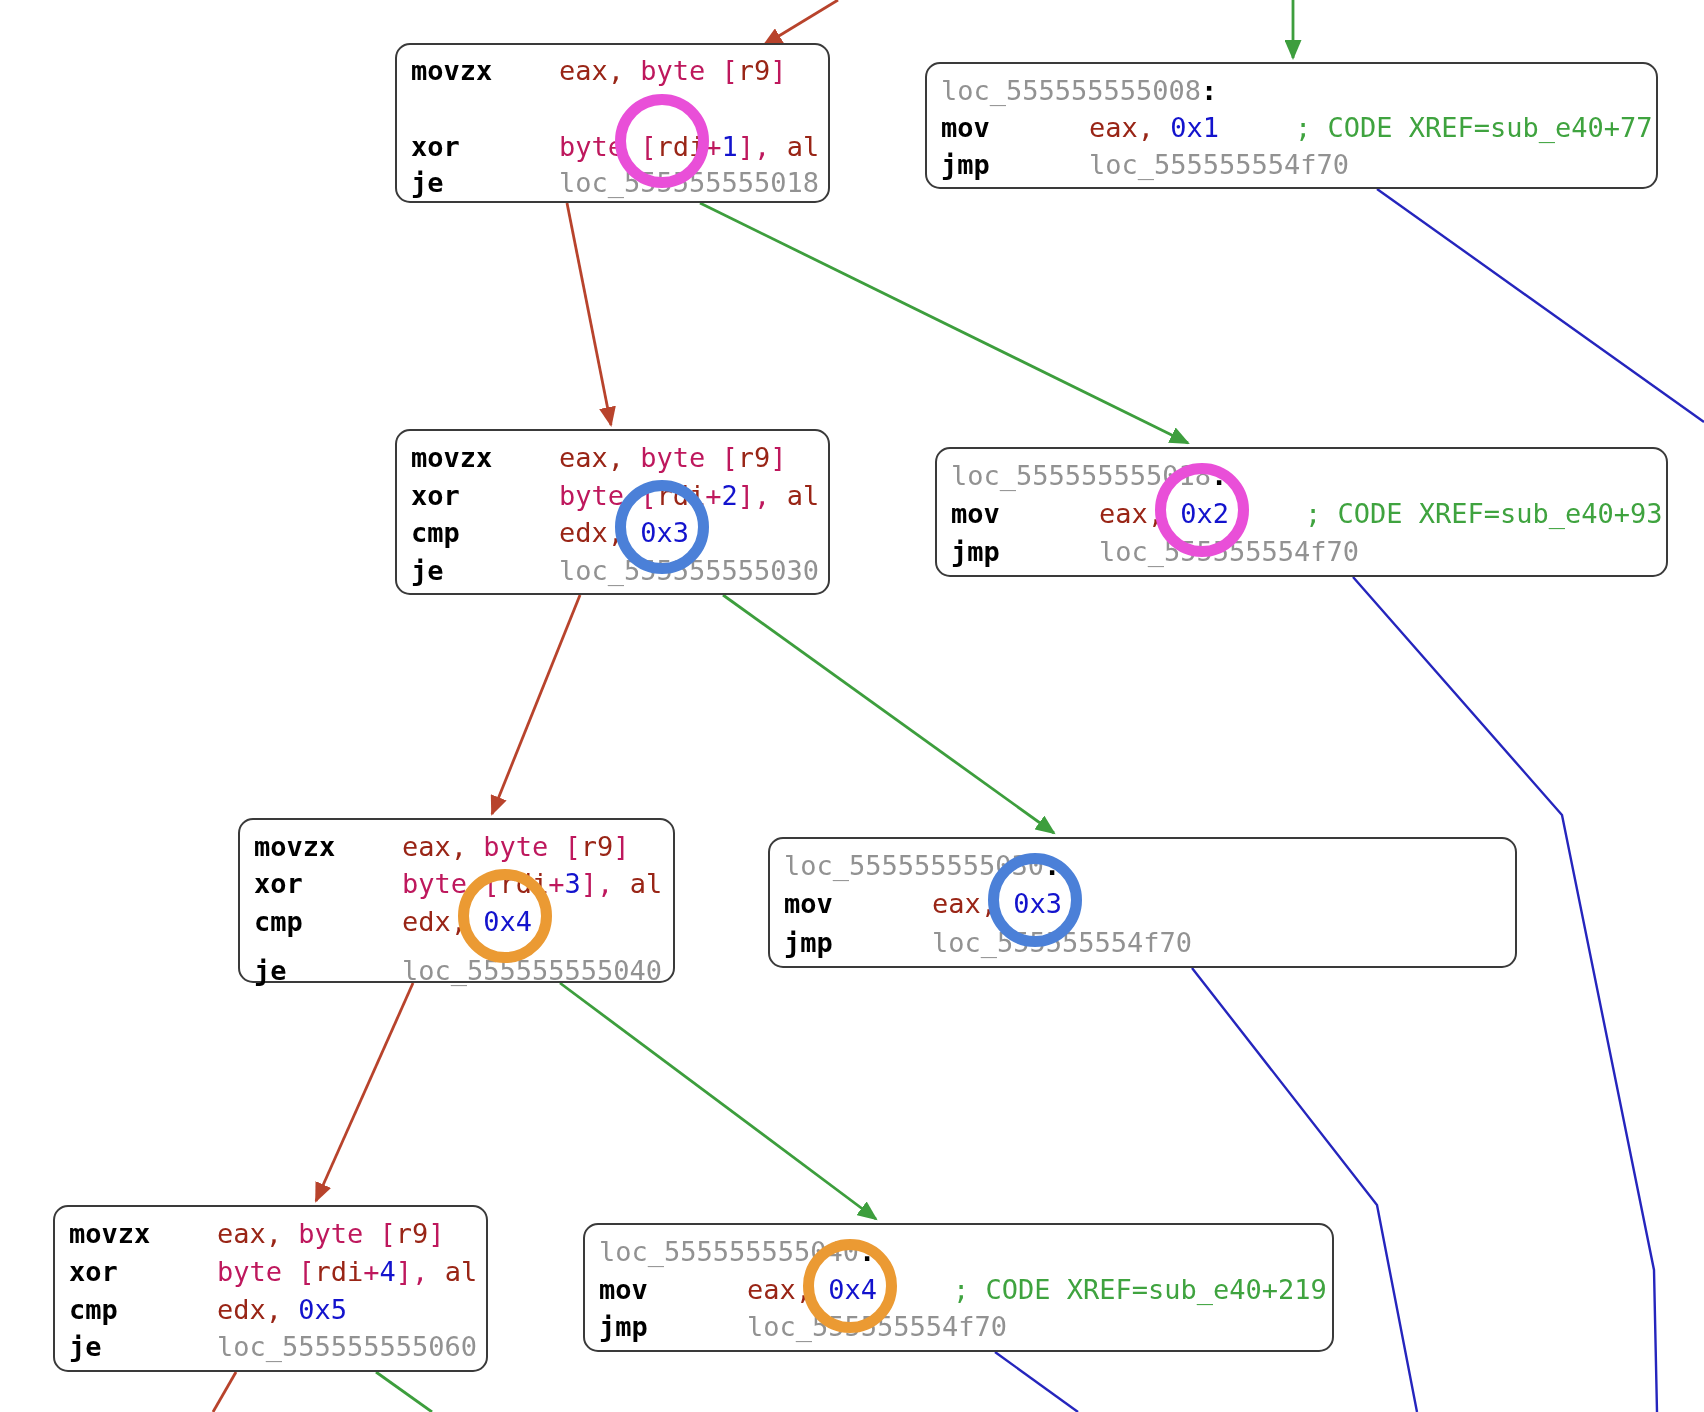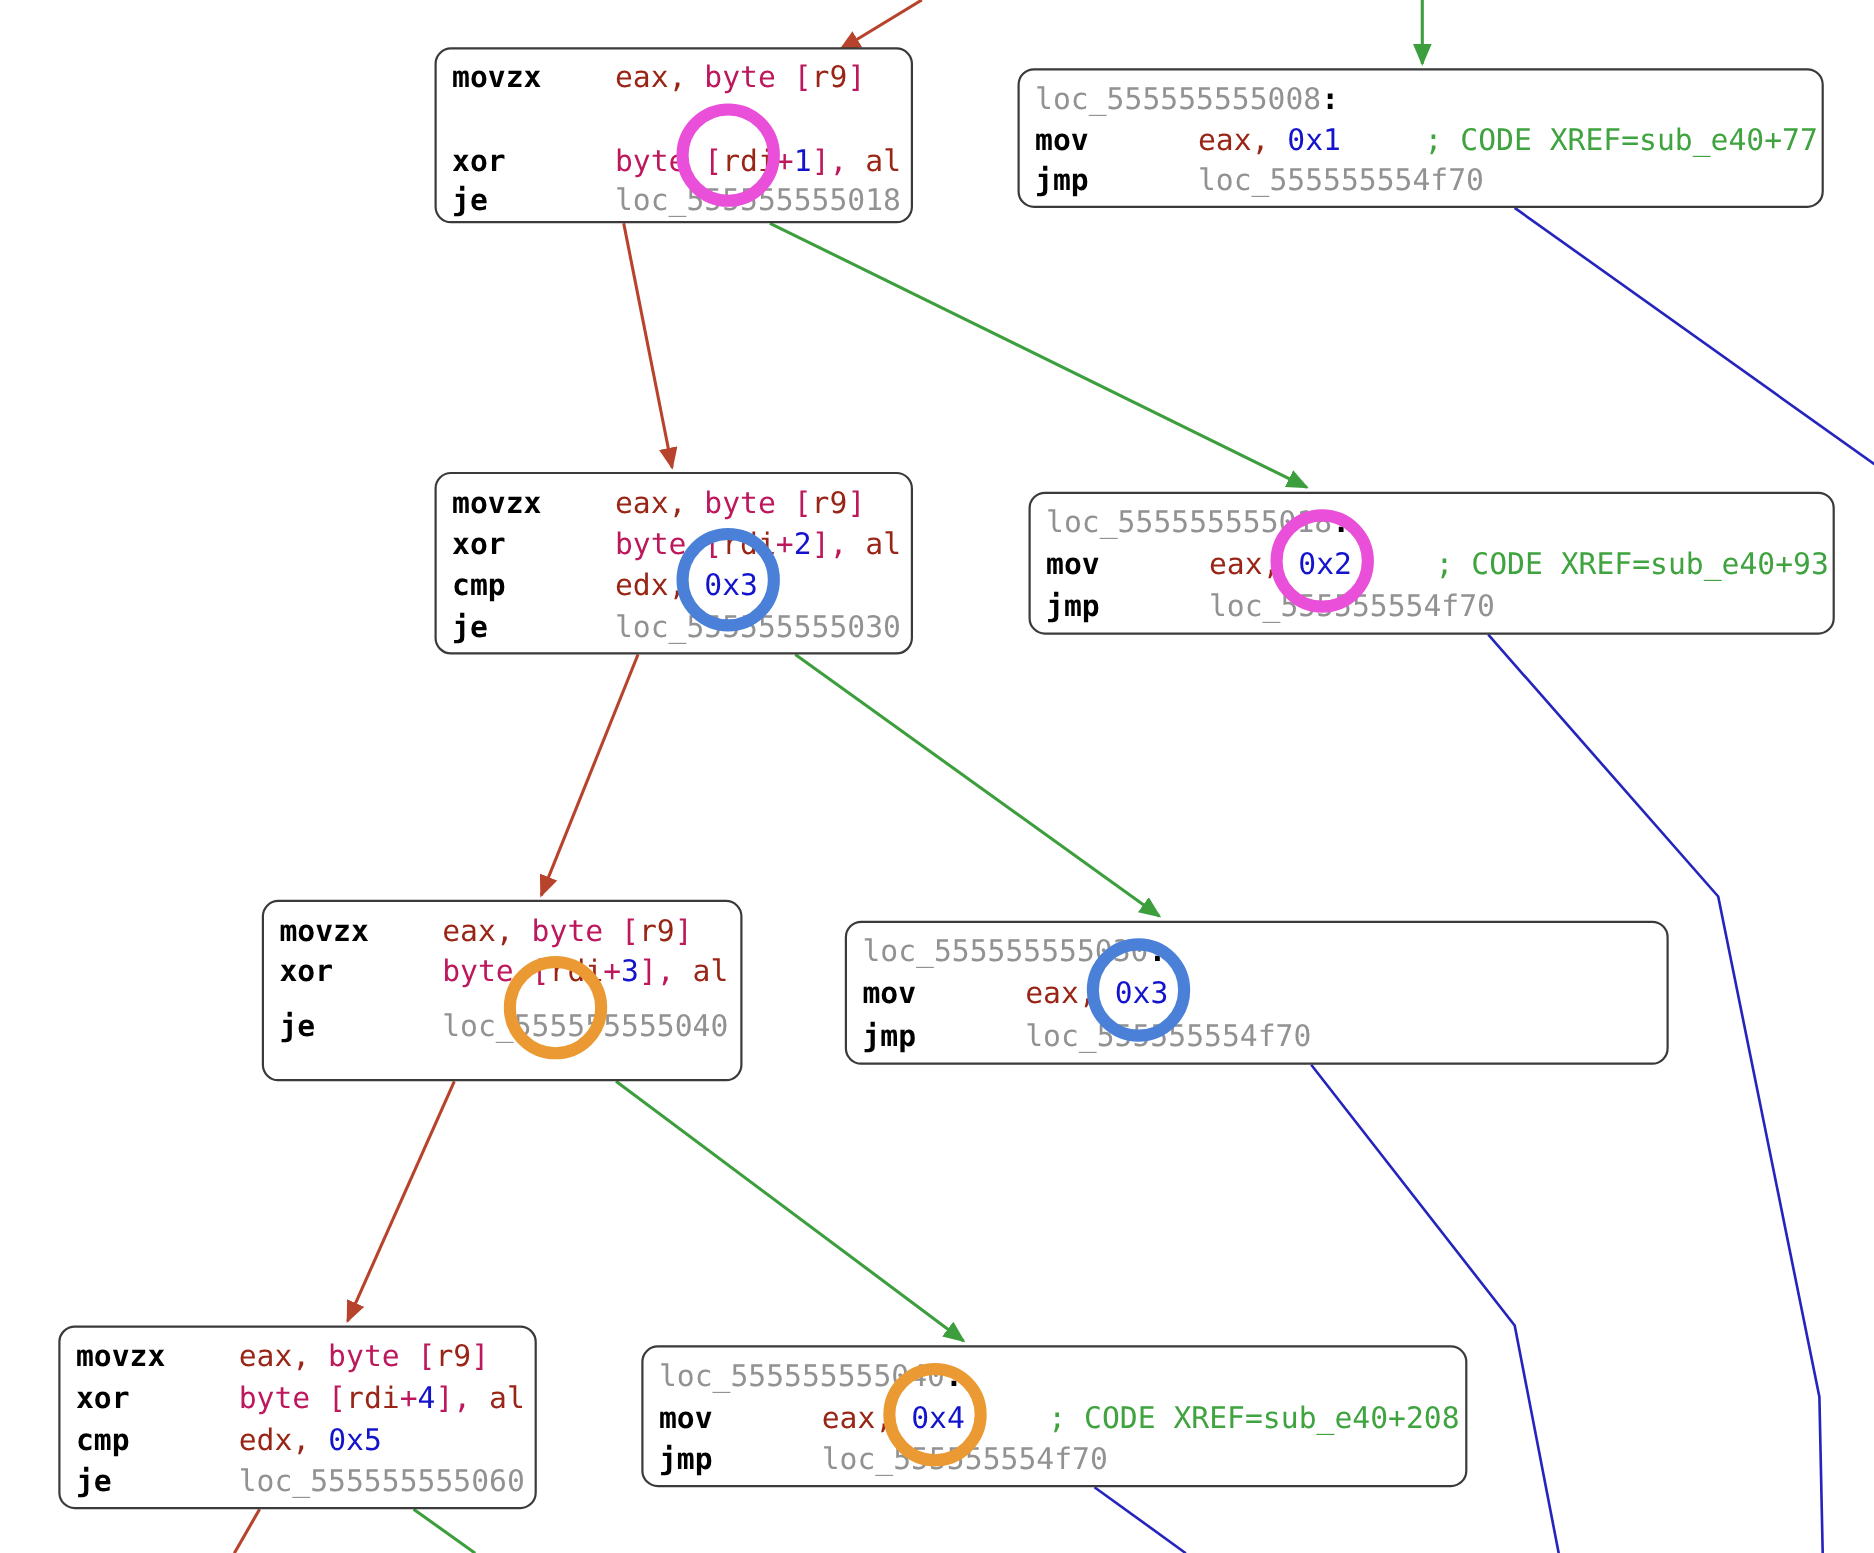--- a/index.html
+++ b/index.html
@@ -73,36 +73,37 @@
       <div class="line" style="line-height: 37.5px; height: 37.5px;"><span class="mnemonic">je</span><span class="seg-addr">loc_555555555030</span></div>
     </div>
     <div class="block" style="left: 935px; top: 447px; width: 733px; height: 130px; border-color: rgb(58, 58, 58);">
       <div class="line" style="line-height: 38px; height: 38px;"><span class="seg-addr">loc_555555555018</span><span class="seg-colon">:</span></div>
       <div class="line" style="line-height: 38px; height: 38px;"><span class="mnemonic">mov</span><span class="seg-reg">eax,</span><span class="seg-plain"> </span><span class="seg-imm">0x2</span><span class="comment">; CODE XREF=sub_e40+93</span></div>
       <div class="line" style="line-height: 38px; height: 38px;"><span class="mnemonic">jmp</span><span class="seg-addr">loc_555555554f70</span></div>
     </div>
     <div class="block" style="left: 238px; top: 818px; width: 437px; height: 165px; border-color: rgb(58, 58, 58);">
       <div class="line" style="line-height: 37.25px; height: 37.25px;"><span class="mnemonic">movzx</span><span class="seg-reg">eax,</span><span class="seg-plain"> byte [</span><span class="seg-reg">r9</span><span class="seg-plain">]</span></div>
       <div class="line" style="line-height: 37.25px; height: 37.25px;"><span class="mnemonic">xor</span><span class="seg-plain">byte [</span><span class="seg-reg">rdi</span><span class="seg-plain">+</span><span class="seg-imm">3</span><span class="seg-plain">], </span><span class="seg-reg">al</span></div>
+      <div class="line" style="line-height: 37.25px; height: 37.25px;"><span class="mnemonic">cmp</span><span class="seg-reg">edx,</span><span class="seg-plain"> </span><span class="seg-imm">0x4</span></div>
       <div class="line" style="line-height: 37.25px; height: 37.25px; margin-top: 12px;"><span class="mnemonic">je</span><span class="seg-addr">loc_555555555040</span></div>
     </div>
     <div class="block" style="left: 768px; top: 837px; width: 749px; height: 131px; border-color: rgb(58, 58, 58);">
       <div class="line" style="line-height: 38.3333px; height: 38.3333px;"><span class="seg-addr">loc_555555555030</span><span class="seg-colon">:</span></div>
       <div class="line" style="line-height: 38.3333px; height: 38.3333px;"><span class="mnemonic">mov</span><span class="seg-reg">eax,</span><span class="seg-plain"> </span><span class="seg-imm">0x3</span></div>
       <div class="line" style="line-height: 38.3333px; height: 38.3333px;"><span class="mnemonic">jmp</span><span class="seg-addr">loc_555555554f70</span></div>
     </div>
     <div class="block" style="left: 53px; top: 1205px; width: 435px; height: 167px; border-color: rgb(58, 58, 58);">
       <div class="line" style="line-height: 37.75px; height: 37.75px;"><span class="mnemonic">movzx</span><span class="seg-reg">eax,</span><span class="seg-plain"> byte [</span><span class="seg-reg">r9</span><span class="seg-plain">]</span></div>
       <div class="line" style="line-height: 37.75px; height: 37.75px;"><span class="mnemonic">xor</span><span class="seg-plain">byte [</span><span class="seg-reg">rdi</span><span class="seg-plain">+</span><span class="seg-imm">4</span><span class="seg-plain">], </span><span class="seg-reg">al</span></div>
       <div class="line" style="line-height: 37.75px; height: 37.75px;"><span class="mnemonic">cmp</span><span class="seg-reg">edx,</span><span class="seg-plain"> </span><span class="seg-imm">0x5</span></div>
       <div class="line" style="line-height: 37.75px; height: 37.75px;"><span class="mnemonic">je</span><span class="seg-addr">loc_555555555060</span></div>
     </div>
     <div class="block" style="left: 583px; top: 1223px; width: 751px; height: 129px; border-color: rgb(58, 58, 58);">
       <div class="line" style="line-height: 37.6667px; height: 37.6667px;"><span class="seg-addr">loc_555555555040</span><span class="seg-colon">:</span></div>
-      <div class="line" style="line-height: 37.6667px; height: 37.6667px;"><span class="mnemonic">mov</span><span class="seg-reg">eax,</span><span class="seg-plain"> </span><span class="seg-imm">0x4</span><span class="comment">; CODE XREF=sub_e40+208</span></div>
+      <div class="line" style="line-height: 37.6667px; height: 37.6667px;"><span class="mnemonic">mov</span><span class="seg-reg">eax,</span><span class="seg-plain"> </span><span class="seg-imm">0x4</span><span class="comment">; CODE XREF=sub_e40+219</span></div>
       <div class="line" style="line-height: 37.6667px; height: 37.6667px;"><span class="mnemonic">jmp</span><span class="seg-addr">loc_555555554f70</span></div>
     </div>
     <div class="circle" style="left: 615px; top: 94px; width: 72px; height: 72px; border-color: rgb(233, 79, 216);"></div>
     <div class="circle" style="left: 615px; top: 480px; width: 72px; height: 72px; border-color: rgb(75, 128, 216);"></div>
     <div class="circle" style="left: 1155px; top: 463px; width: 72px; height: 72px; border-color: rgb(233, 79, 216);"></div>
     <div class="circle" style="left: 458px; top: 869px; width: 72px; height: 72px; border-color: rgb(235, 154, 51);"></div>
     <div class="circle" style="left: 988px; top: 853px; width: 72px; height: 72px; border-color: rgb(75, 128, 216);"></div>
     <div class="circle" style="left: 803px; top: 1239px; width: 72px; height: 72px; border-color: rgb(235, 154, 51);"></div>
   </div>
 

